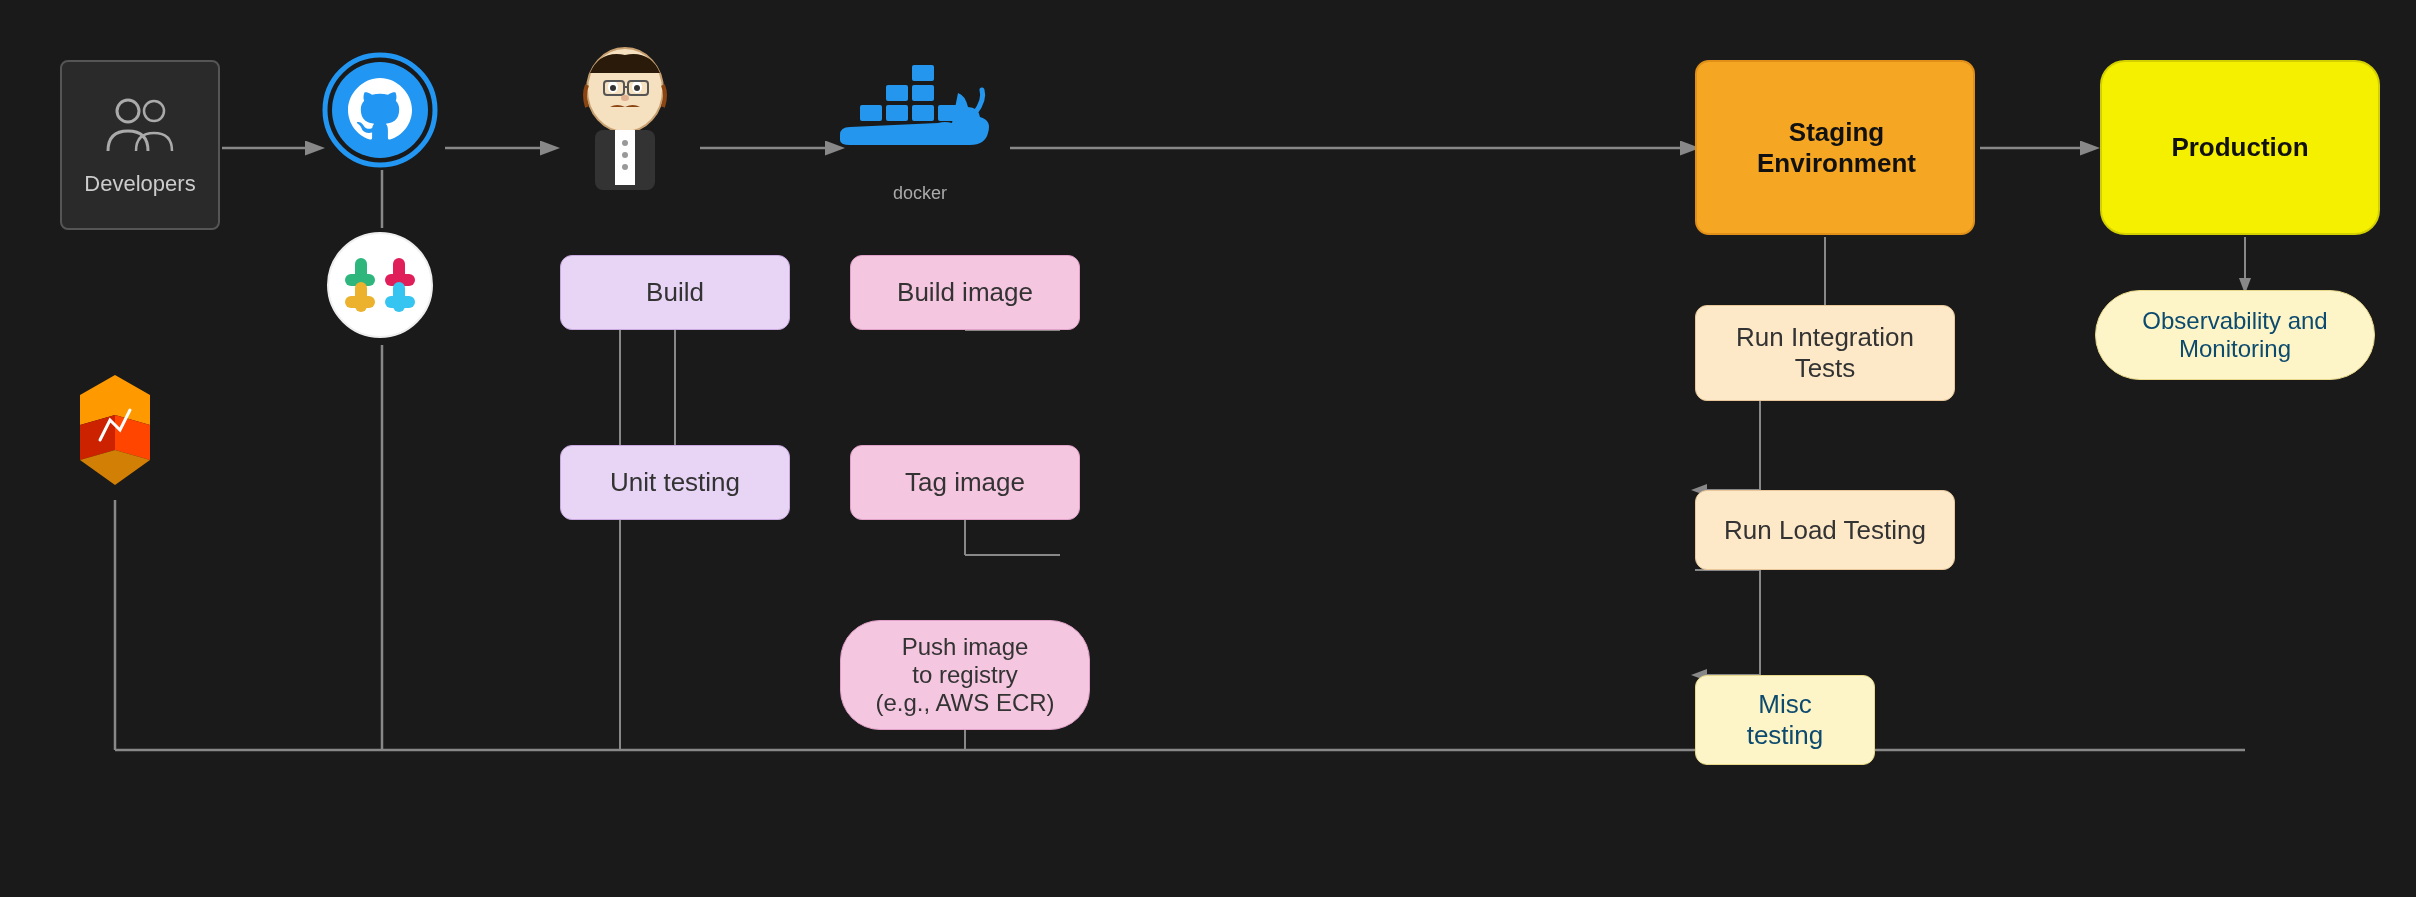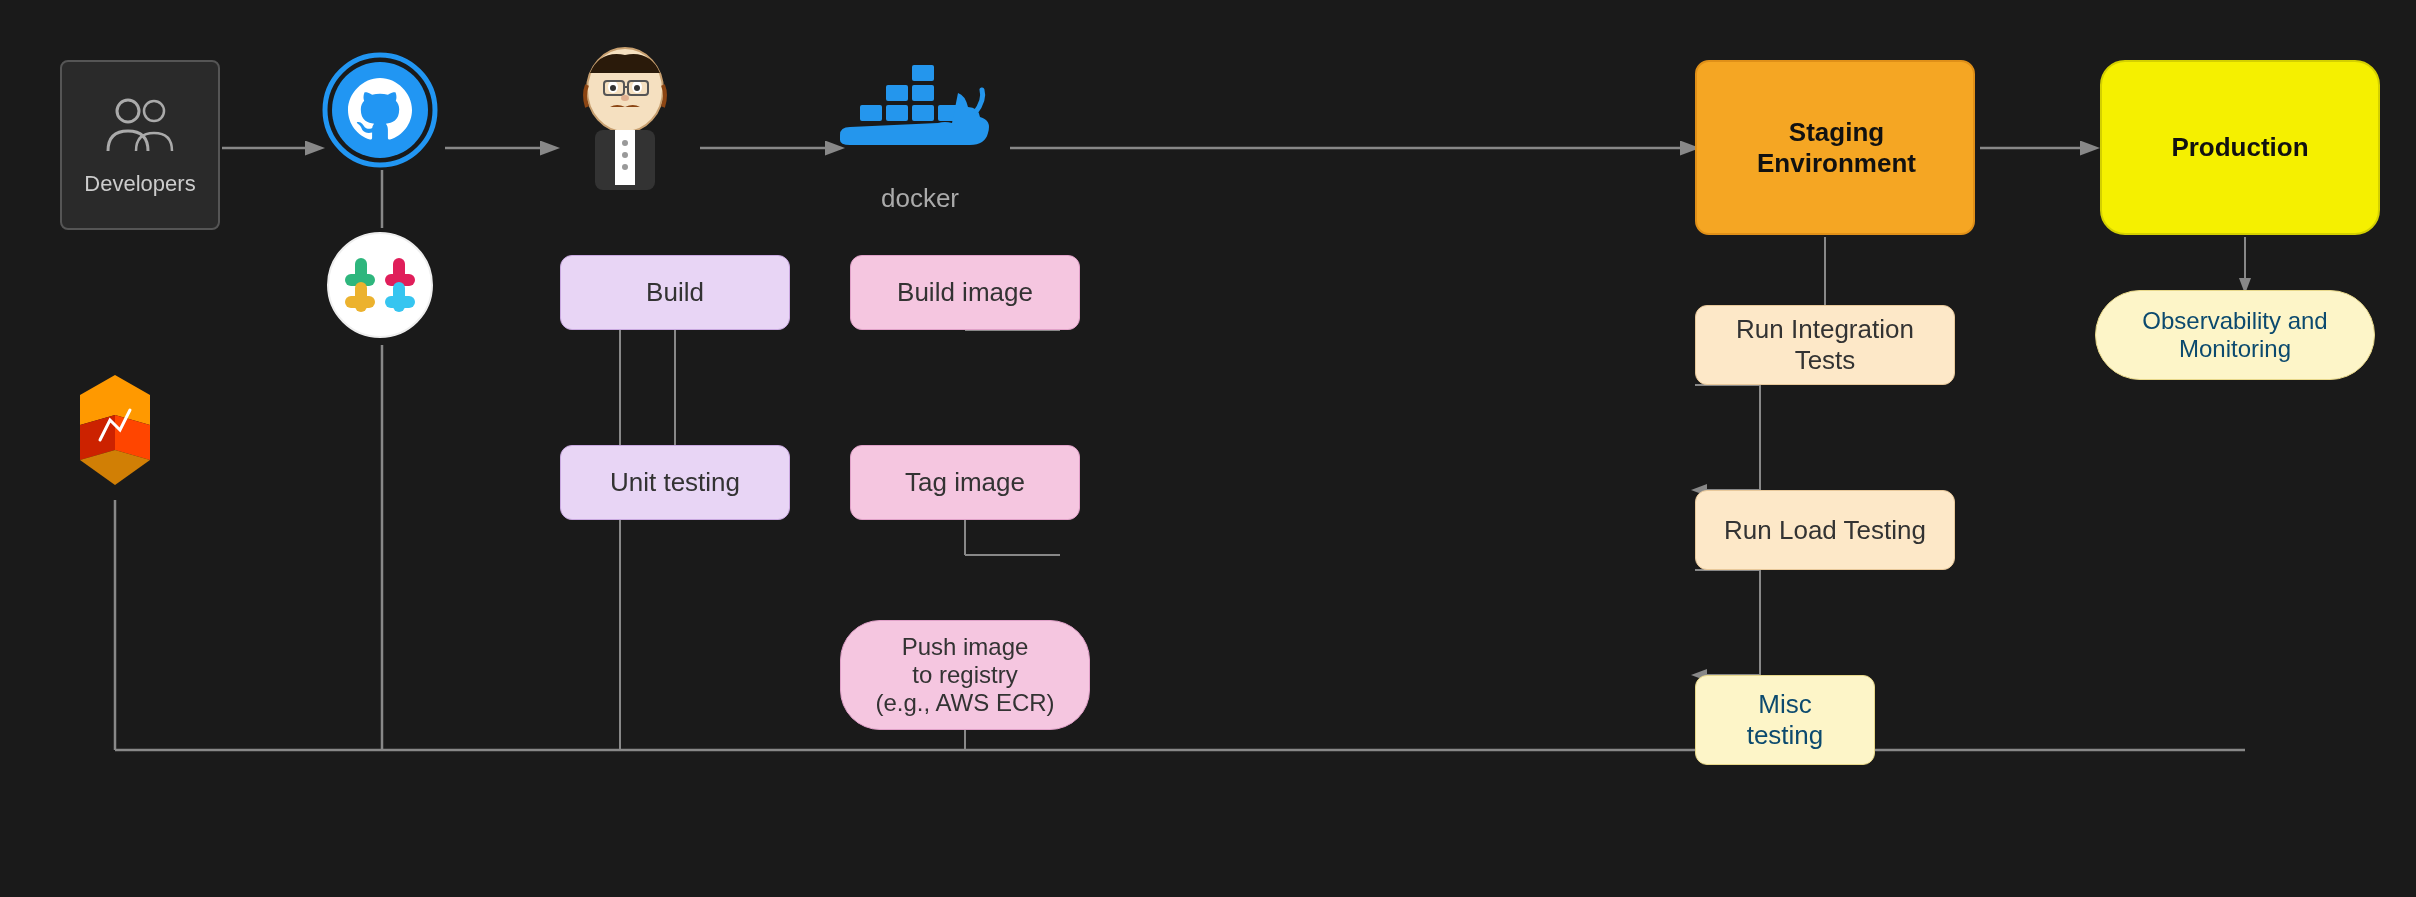--- a/index.html
+++ b/index.html
@@ -160,21 +160,21 @@
       width: 250px;
       height: 110px;
       border-radius: 40px;
     }
 
     
     .box-integration {
       left: 1695px;
       top: 305px;
       width: 260px;
-      height: 80px;
+      height: 96px;
     }
 
     .box-load {
       left: 1695px;
       top: 490px;
       width: 260px;
       height: 80px;
     }
 
     .box-misc {
@@ -358,21 +358,21 @@
       <rect x="72" y="60" width="22" height="16" rx="2" fill="#2496ED"></rect>
       <rect x="46" y="40" width="22" height="16" rx="2" fill="#2496ED"></rect>
       <rect x="72" y="40" width="22" height="16" rx="2" fill="#2496ED"></rect>
       <rect x="72" y="20" width="22" height="16" rx="2" fill="#2496ED"></rect>
       <rect x="98" y="60" width="22" height="16" rx="2" fill="#2496ED"></rect>
 
       <path d="M10,82 Q0,82 0,90 L0,95 Q0,100 10,100 L130,100 Q145,100 148,88 Q152,75 140,72 Q138,62 128,62 Q125,50 118,48 L112,78 Q105,76 98,78 L10,82 Z" fill="#2496ED"></path>
 
       <path d="M135,68 Q145,55 142,45" fill="none" stroke="#2496ED" stroke-width="5" stroke-linecap="round"></path>
     </svg>
-    <span style="color:#aaa; font-size:26px; display:block; text-align:center; margin-top:4px;">docker</span>
+    <span style="color:#aaa; font-size:18px; display:block; text-align:center; margin-top:4px;">docker</span>
   </div>
 
   <div class="slack-icon">
     <svg viewBox="0 0 110 110">
       <circle cx="55" cy="55" r="52" fill="white" stroke="#eee" stroke-width="2"></circle>
 
       <rect x="30" y="28" width="12" height="30" rx="6" fill="#2EB67D"></rect>
       <rect x="20" y="44" width="30" height="12" rx="6" fill="#2EB67D"></rect>
 
       <rect x="68" y="28" width="12" height="30" rx="6" fill="#E01E5A"></rect>

